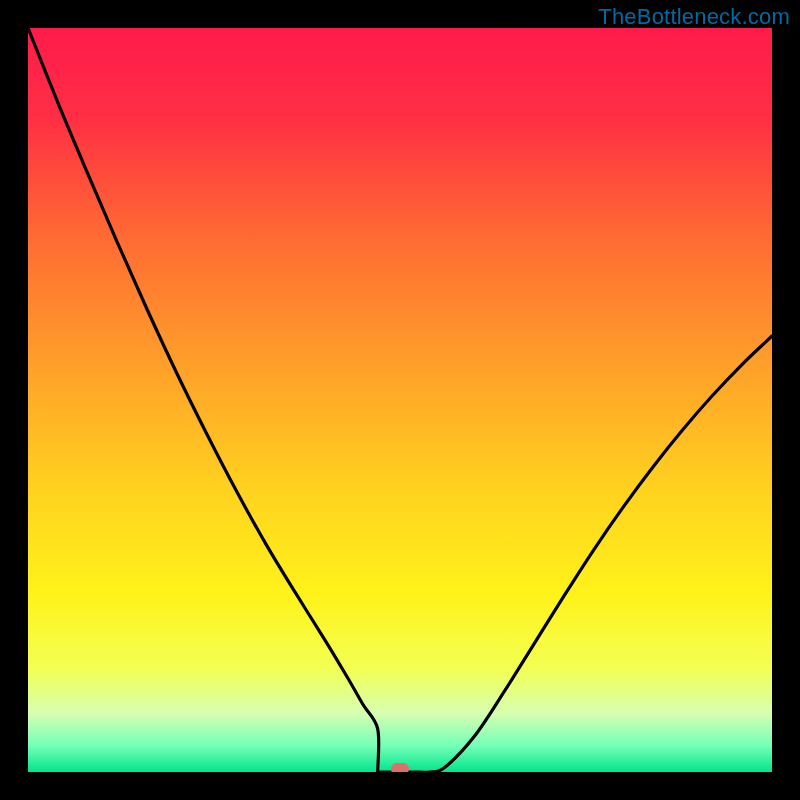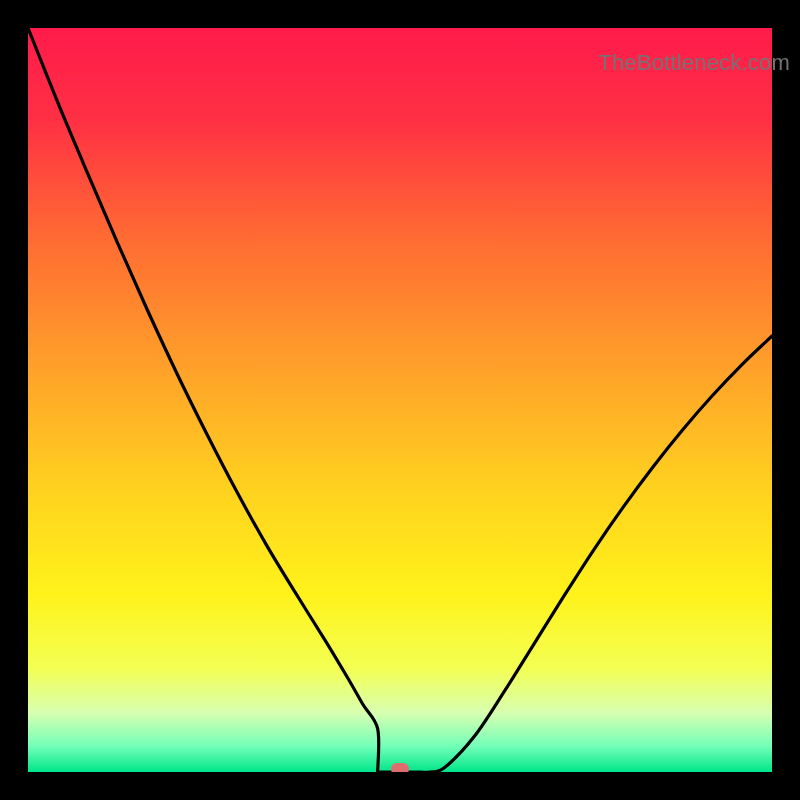--- a/index.html
+++ b/index.html
@@ -14,26 +14,25 @@
   .frame {
     position: relative;
     width: 800px;
     height: 800px;
     background: #000;
   }
   .watermark {
     position: absolute;
     top: 4px;
     right: 10px;
-    color: #737373;
+    color: #0369a1;
     font-size: 22px;
     font-weight: 500;
     letter-spacing: 0.2px;
     z-index: 20;
-    margin-top: 46px;
   }
   .plot-outer {
     position: absolute;
     left: 28px;
     top: 28px;
     width: 744px;
     height: 744px;
     background: #000;
   }
   .plot-inner {

